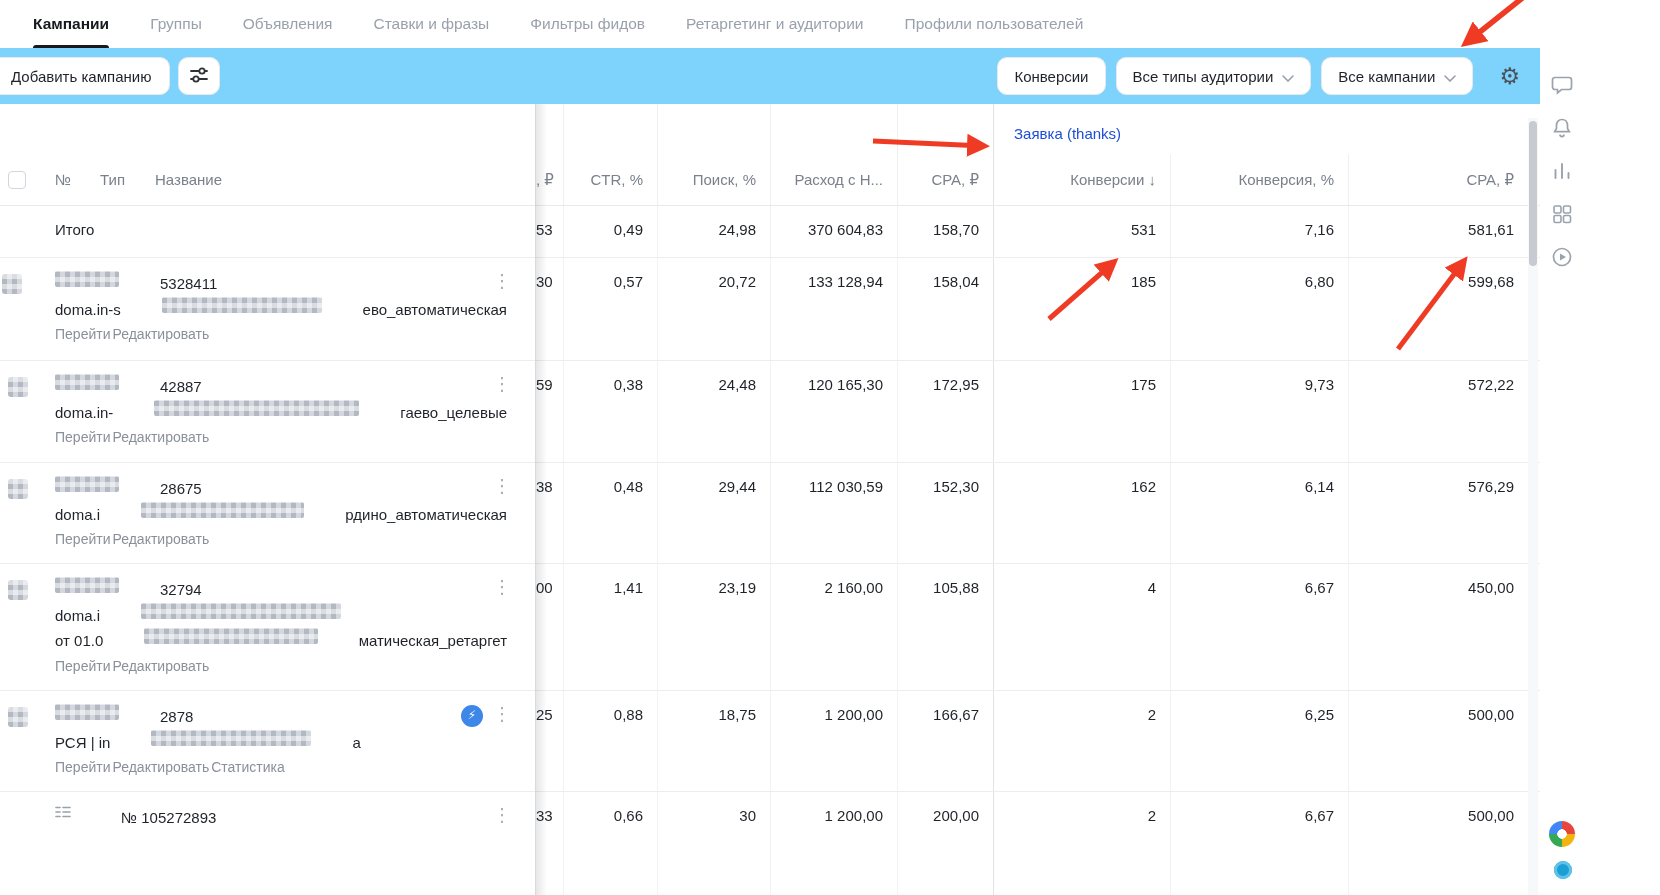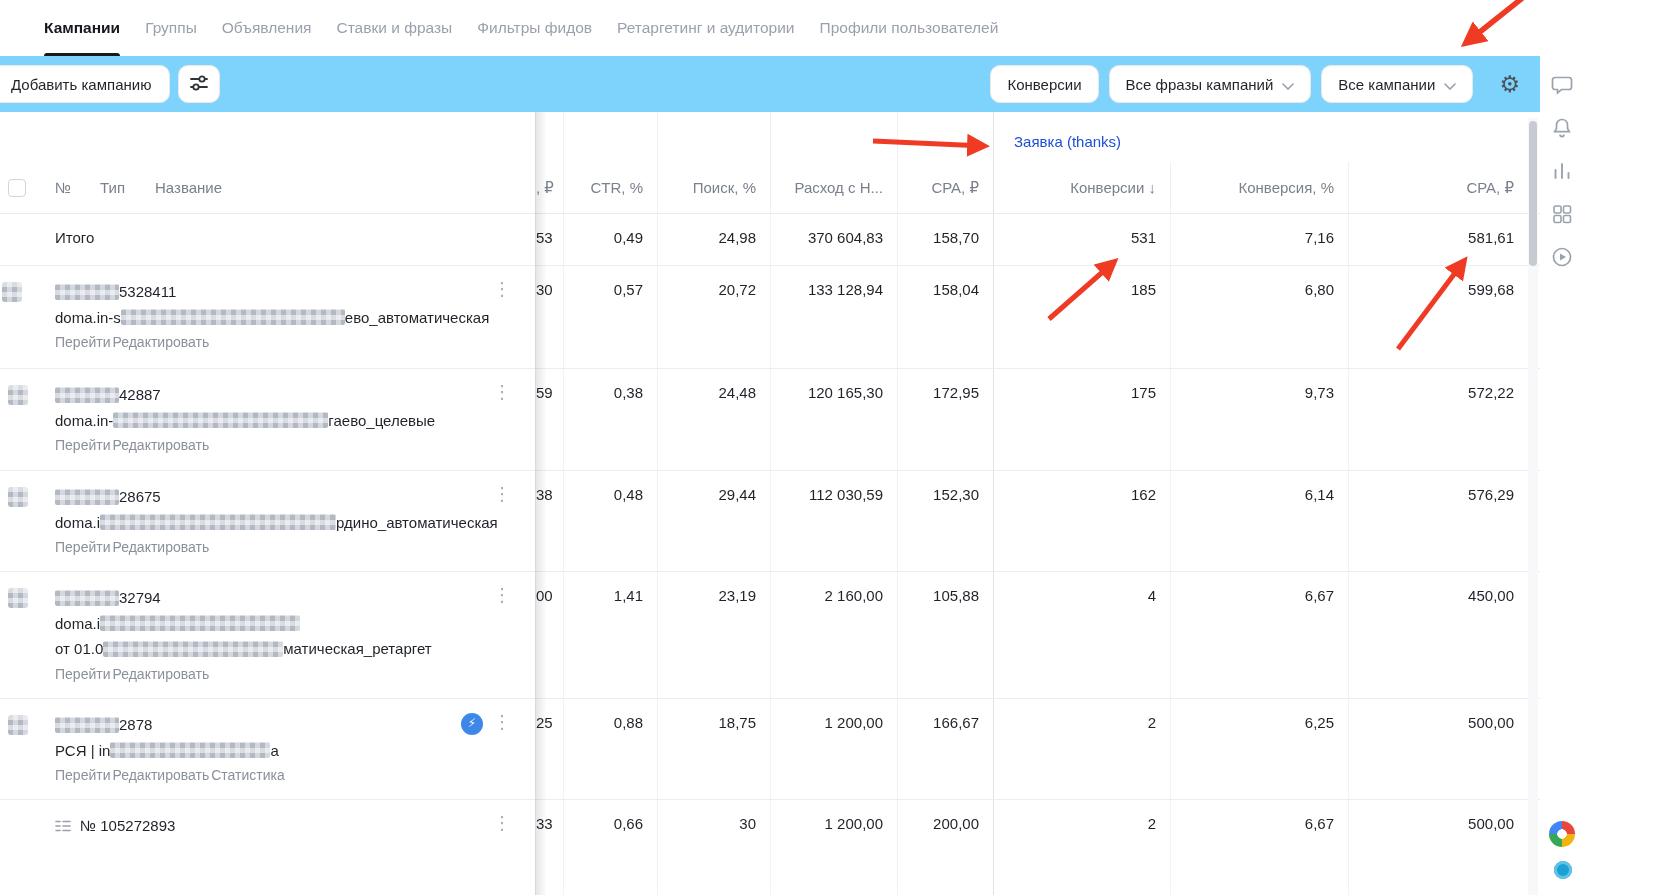--- a/index.html
+++ b/index.html
@@ -4,21 +4,21 @@
 <style>
   * { box-sizing: border-box; }
   html,body { margin:0; padding:0; }
   body {
     width:1660px; height:895px; overflow:hidden; position:relative;
     background:#ffffff; color:#1f2329;
     font-family:"Liberation Sans","DejaVu Sans",sans-serif;
   }
 
   
-  .nav { height:56px; display:flex; align-items:stretch; padding-left:44px; gap:25px; background:#fff; position:relative; z-index:2; }
+  .nav { height:48px; display:flex; align-items:stretch; padding-left:33px; gap:41px; background:#fff; position:relative; z-index:2; }
   .tab { display:flex; align-items:center; font-size:15.5px; color:#9aa1ac; cursor:pointer; position:relative; white-space:nowrap; }
   .tab.active { color:#16191e; font-weight:700; }
   .tab.active::after { content:""; position:absolute; left:0; right:0; bottom:0; height:3px; background:#16191e; border-radius:3px 3px 0 0; }
 
   
   .toolbar { width:1540px; height:56px; background:#7dd3fc; display:flex; align-items:center; padding-right:6px; position:relative; z-index:2; }
   .btn { height:38px; background:#fff; border:1px solid #e7e9ed; border-radius:10px; display:flex; align-items:center; gap:9px; padding:0 16px; font-size:15px; color:#1f2329; cursor:pointer; white-space:nowrap; }
   .add { margin-left:-14px; padding:0 18px 0 24px; }
   .search { width:238px; margin-left:8px; cursor:text; }
   .search input { border:none; outline:none; width:100%; font-size:15px; color:#1f2329; background:transparent; font-family:inherit; }
@@ -40,21 +40,21 @@
   .hl3 { padding-left:14px; }
   .hn { text-align:right; padding-right:14px; border-left:1px solid #eef0f3; overflow:hidden; }
   .gb { border-left-color:#dfe3e8 !important; }
 
   .chkcell { display:flex; align-items:center; padding-left:8px; }
   .checkbox { width:18px; height:18px; border:1.5px solid #d2d6dc; border-radius:4px; background:#fff; cursor:pointer; }
 
   .trow { display:grid; grid-template-columns:40px 495px 28px 94px 113px 127px 96px 177px 178px 180px; border-bottom:1px solid #ebedf0; background:#fff; }
   .n { text-align:right; padding:15px 14px 0 0; font-size:15px; color:#1f2329; border-left:1px solid #f1f2f5; overflow:hidden; white-space:nowrap; }
   .namearea { position:relative; padding:13px 28px 0 15px; overflow:hidden; font-size:15px; line-height:25.5px; color:#1f2329; }
-  .idline,.nline { display:flex; align-items:center; white-space:nowrap; }
+  .idline,.nline { display:flex; align-items:flex-start; white-space:nowrap;gap:41px; }
   .totallabel { padding:15px 0 0 15px; font-size:15px; }
 
   .blur { display:inline-block; height:16px; border-radius:2px;
     background:
       repeating-linear-gradient(0deg, rgba(255,255,255,0) 0 5px, rgba(255,255,255,.5) 5px 10px),
       repeating-linear-gradient(90deg,#b3b9c2 0 5px,#d4d8de 5px 10px); }
   .blursq { width:20px; height:20px; border-radius:3px; align-self:flex-start; margin-top:16px;
     background:
       repeating-linear-gradient(0deg, rgba(255,255,255,0) 0 5px, rgba(255,255,255,.5) 5px 10px),
       repeating-linear-gradient(90deg,#b3b9c2 0 5px,#d4d8de 5px 10px); }
@@ -108,21 +108,21 @@
             <circle cx="12" cy="4" r="2.7"></circle>
             <circle cx="6" cy="12" r="2.7"></circle>
           </g>
         </svg>
     </span>
   </button>
 
   <div class="tb-right">
     <button class="btn">Конверсии</button>
     <button class="btn">
-      <span>Все фразы кампаний</span>
+      <span>Все типы аудитории</span>
       <span><svg width="12" height="7" viewBox="0 0 12 7">
             <path d="M1 1l5 5 5-5" fill="none" stroke="#99a0ab" stroke-width="1.6" stroke-linecap="round"></path>
           </svg></span>
     </button>
     <button class="btn">
       <span>Все кампании</span>
       <span><svg width="12" height="7" viewBox="0 0 12 7">
             <path d="M1 1l5 5 5-5" fill="none" stroke="#99a0ab" stroke-width="1.6" stroke-linecap="round"></path>
           </svg></span>
     </button>

